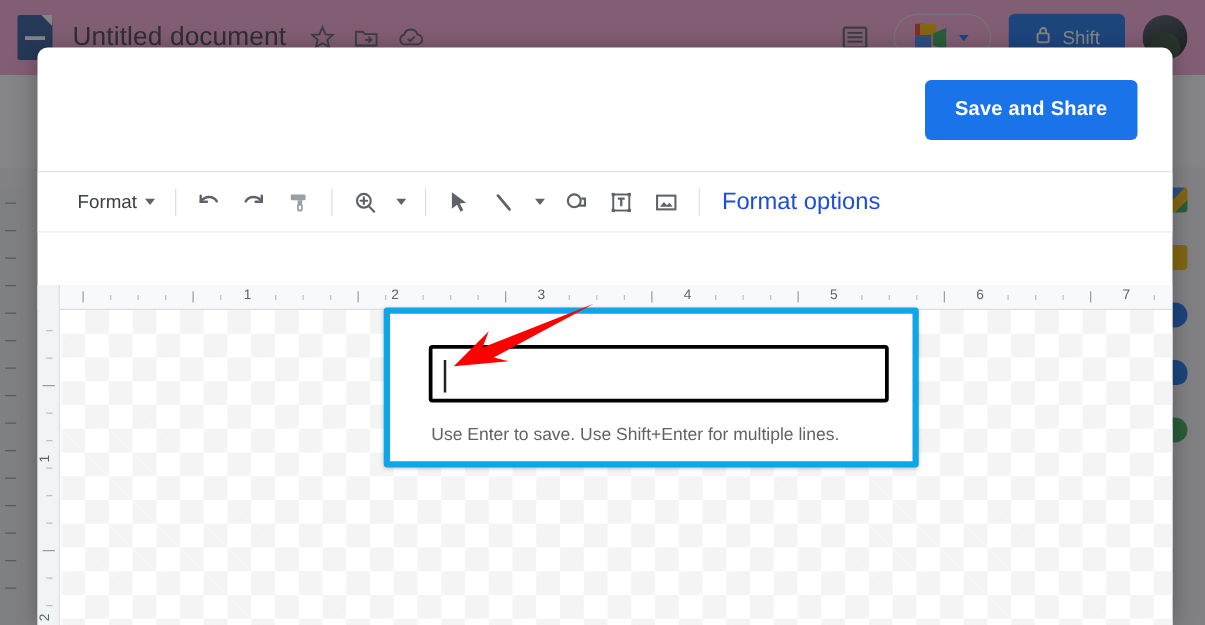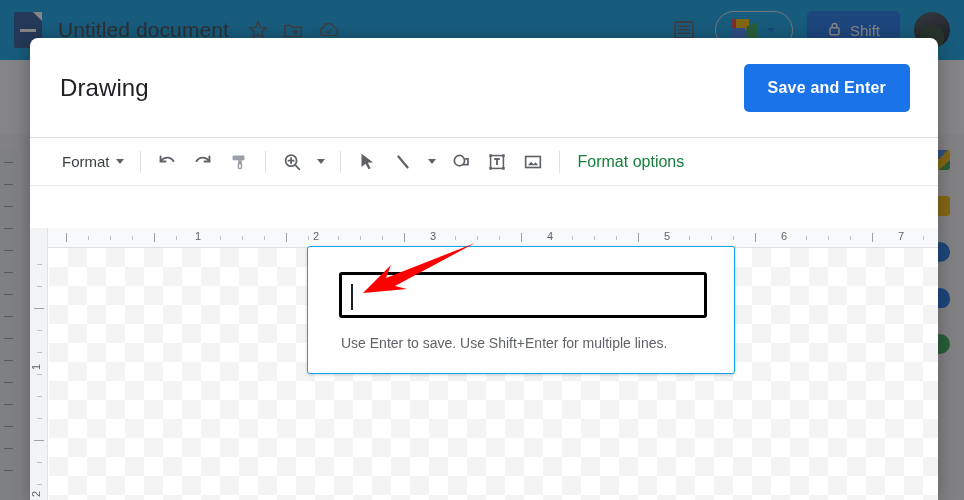--- a/index.html
+++ b/index.html
@@ -8,21 +8,21 @@
     overflow: hidden;
     font-family: "Liberation Sans", sans-serif;
     background: #ffffff;
   }
   #root { position: relative; width: 964px; height: 500px; overflow: hidden; background:#fff; }
 
   
   .docs-bg { position:absolute; inset:0; background:#ffffff; }
   .docs-topbar {
     position:absolute; left:0; top:0; width:964px; height:60px;
-    background:#0ea5e9; display:flex; align-items:center; padding:0 14px;
+    background:#f9a8d4; display:flex; align-items:center; padding:0 14px;
   }
   .docs-logo { width:28px; height:36px; position:relative; flex:0 0 auto; margin-right:16px; }
   .docs-logo .sheet {
     position:absolute; left:0; top:0; width:28px; height:36px;
     background:#2b5797; border-radius:2px 6px 2px 2px;
   }
   .docs-logo .fold {
     position:absolute; right:0; top:0; width:9px; height:9px;
     background:#ffffff; clip-path: polygon(100% 0, 0 0, 100% 100%);
   }
@@ -101,21 +101,21 @@
     height:48px; display:flex; align-items:center; gap:0; padding-left:22px;
     border-bottom:1px solid #e8eaed; background:#fff;
   }
   .tb-item {
     height:34px; display:flex; align-items:center; justify-content:center;
     padding:0 7px; color:#5f6368; border-radius:4px; cursor:pointer;
   }
   .tb-actions { font-size:15px; color:#3c4043; padding:0 8px 0 10px; gap:6px; }
   .caret { width:0;height:0;border-left:4px solid transparent;border-right:4px solid transparent;border-top:5px solid #5f6368; }
   .tb-sep { width:1px; height:22px; background:#e0e0e0; margin:0 8px; }
-  .tb-label { font-size:16px; color:#15803d; padding:0 10px; }
+  .tb-label { font-size:19px; color:#1d4ed8; padding:0 10px; }
 
   
   .ruler-h {
     position:absolute; left:0; top:190px; width:908px; height:20px;
     background:#f8f9fa; border-bottom:1px solid #e0e0e0;
   }
   .ruler-h .corner { position:absolute; left:0; top:0; width:18px; height:20px; background:#f1f3f4; border-right:1px solid #e0e0e0;}
   .ruler-h .num {
     position:absolute; top:2px; font-size:11px; color:#5f6368; transform:translateX(-50%);
   }
@@ -138,21 +138,21 @@
     background-image:
       linear-gradient(45deg,#f4f4f4 25%, transparent 25%, transparent 75%, #f4f4f4 75%, #f4f4f4),
       linear-gradient(45deg,#f4f4f4 25%, transparent 25%, transparent 75%, #f4f4f4 75%, #f4f4f4);
     background-size:38px 38px;
     background-position:0 0, 19px 19px;
   }
 
   
   .text-popup {
     position:absolute; left:277px; top:208px; width:428px; height:128px;
-    background:#ffffff; border:1px solid #0ea5e9; border-radius:3px;
+    background:#ffffff; border:5px solid #0ea5e9; border-radius:3px;
     box-shadow:0 1px 3px rgba(60,64,67,0.25);
   }
   .tp-input {
     position:absolute; left:31px; top:25px; width:368px; height:46px;
     border:3px solid #000000; border-radius:3px; background:#fff;
   }
   .tp-caret {
     position:absolute; left:9px; top:9px; width:2px; height:26px; background:#202124;
   }
   .tp-help {
@@ -256,23 +256,22 @@
       <div class="sp-icon sp-contacts"></div>
       <div class="sp-icon sp-maps"></div>
     </div>
   </div>
 
   <div class="scrim"></div>
 
   <div class="dialog">
 
     <div class="dlg-header">
-      <div class="dlg-title">Drawing</div>
       <div class="save-close">
-        <span>Save and Enter</span>
+        <span>Save and Share</span>
       </div>
     </div>
 
     <div class="dlg-toolbar">
 
       <div class="tb-item tb-actions">
         <span>Format</span>
         <span class="caret"></span>
       </div>
 

